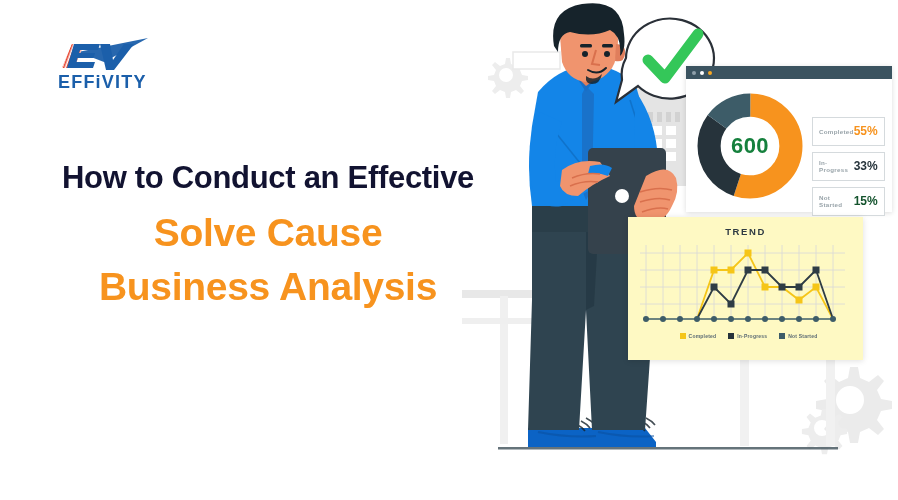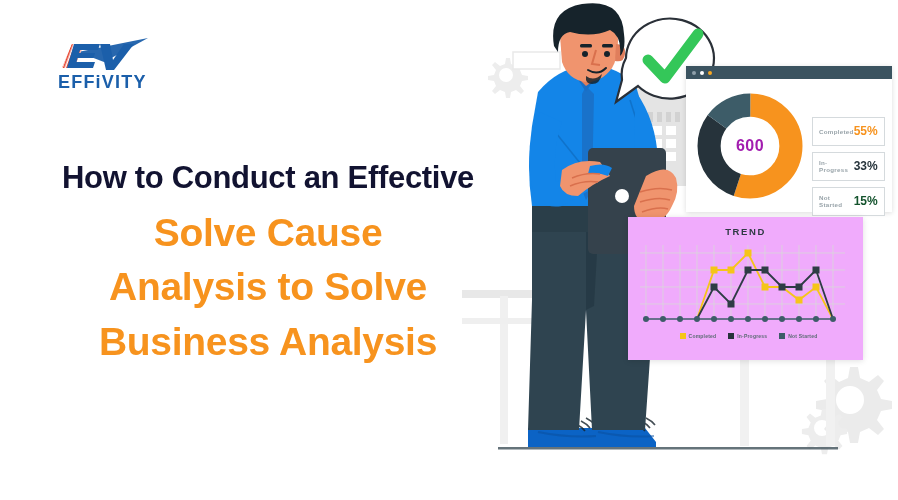--- a/index.html
+++ b/index.html
@@ -48,36 +48,36 @@
     display: flex; align-items: center; padding-left: 6px; gap: 4px;
   }
   .panel-bar .dot { width: 4px; height: 4px; border-radius: 50%; }
   .panel-body {
     height: 133px; display: flex; align-items: center;
     padding: 6px 8px 6px 10px; gap: 8px;
   }
   .donut-wrap { position: relative; width: 108px; height: 108px; flex: 0 0 108px; }
   .donut-center {
     position: absolute; left: 50%; top: 50%; transform: translate(-50%,-50%);
-    font-size: 16px; font-weight: 700; color: #a21caf; letter-spacing: 0.5px;
+    font-size: 22px; font-weight: 700; color: #15803d; letter-spacing: 0.5px;
   }
   .legend-col { display: flex; flex-direction: column; gap: 6px; flex: 1; margin-top: 41px; }
   .legend-box {
     border: 1px solid #D5DADD; background: #fff;
     height: 29px; display: flex; align-items: center;
     justify-content: space-between; padding: 0 6px;
   }
   .legend-box .lbl { font-size: 6.2px; font-weight: 700; color: #98A3A9; letter-spacing: 0.3px; }
   .legend-box .val { font-size: 12px; font-weight: 700; }
 
   
   .panel-trend {
     position: absolute; left: 628px; top: 217px;
     width: 235px; height: 143px;
-    background: #f0abfc;
+    background: #fef9c3;
     box-shadow: 0 1px 6px rgba(0,0,0,0.13);
     padding: 9px 12px 12px 12px;
   }
   .trend-title {
     text-align: center; font-size: 9.5px; font-weight: 700;
     color: #2E3A43; letter-spacing: 1.6px; margin-bottom: 6px;
   }
   .trend-plot { position: relative; width: 211px; height: 86px; }
   .trend-plot svg { display: block; }
   .trend-legend {
@@ -114,21 +114,20 @@
       <path d="M56 12 L66 12 L69 28 L80 12 L90 12 L70 38 L62 38 Z" fill="#1B5FAA"></path>
 
       <text x="14" y="56" font-family="Liberation Sans, sans-serif" font-size="18" font-weight="700" letter-spacing="1.2" fill="#1B5FAA">EFFiVITY</text>
     </svg>
   </div>
 
   <div class="headline">
     <div class="l1">How to Conduct an Effective</div>
     <div class="l2">
       <div>Solve Cause</div>
-      <div>Analysis to Solve</div>
       <div>Business Analysis</div>
     </div>
   </div>
 
   <div class="art">
     <svg width="458" height="500" viewBox="0 0 458 500">
 
       <g fill="#EDEDED">
         <path d="M66 75 m-7,0 a7,7 0 1,0 14,0 a7,7 0 1,0 -14,0 M66 58 l4,0 l1,6 l5,2 l5,-4 l3,3 l-4,5 l2,5 l6,1 l0,4 l-6,1 l-2,5 l4,5 l-3,3 l-5,-4 l-5,2 l-1,6 l-4,0 l-1,-6 l-5,-2 l-5,4 l-3,-3 l4,-5 l-2,-5 l-6,-1 l0,-4 l6,-1 l2,-5 l-4,-5 l3,-3 l5,4 l5,-2 Z"></path>
       </g>

